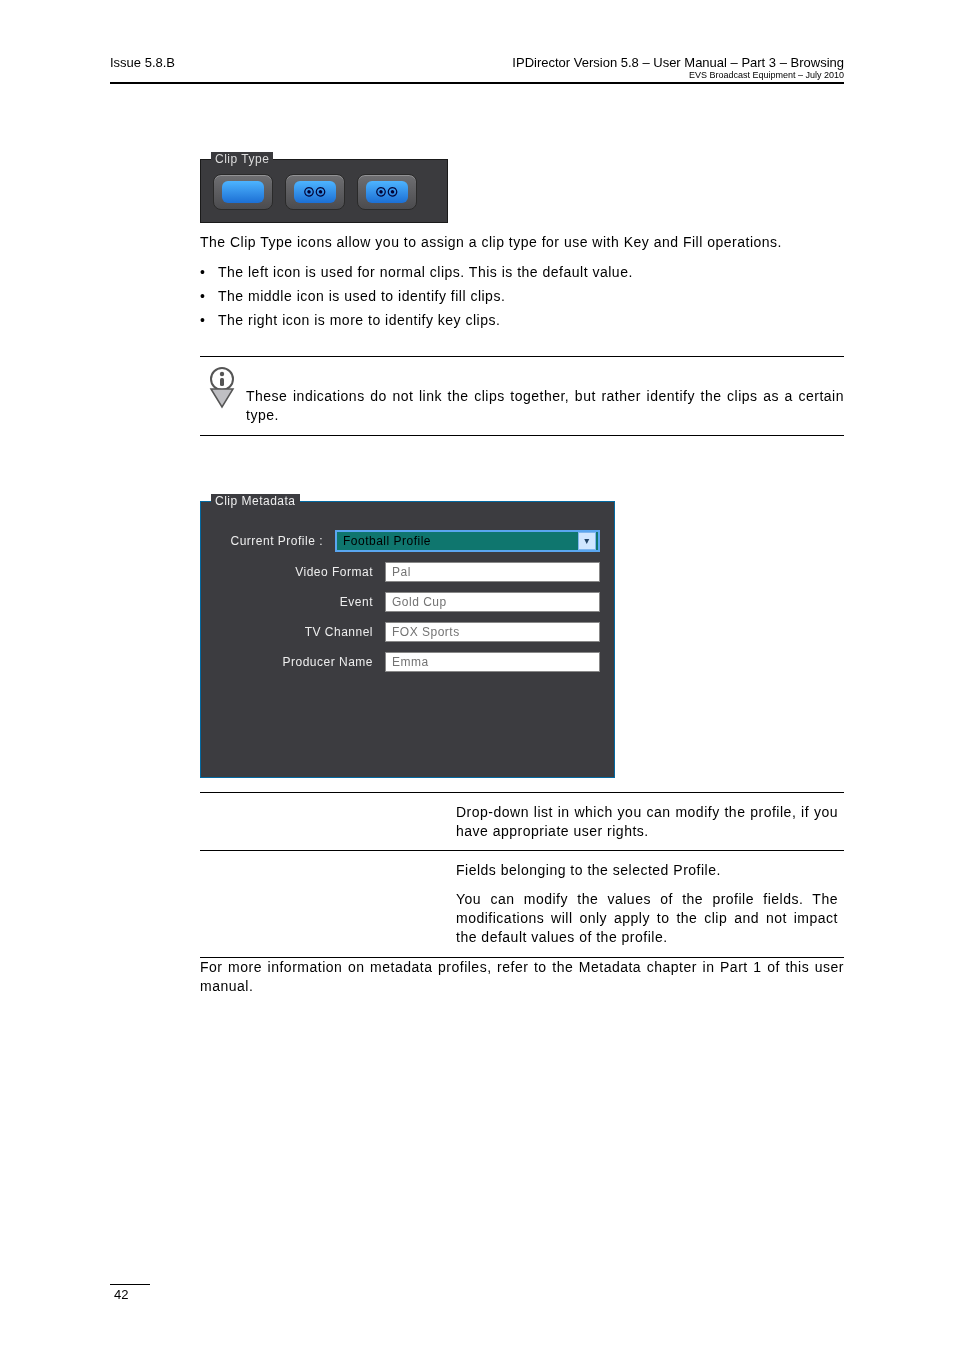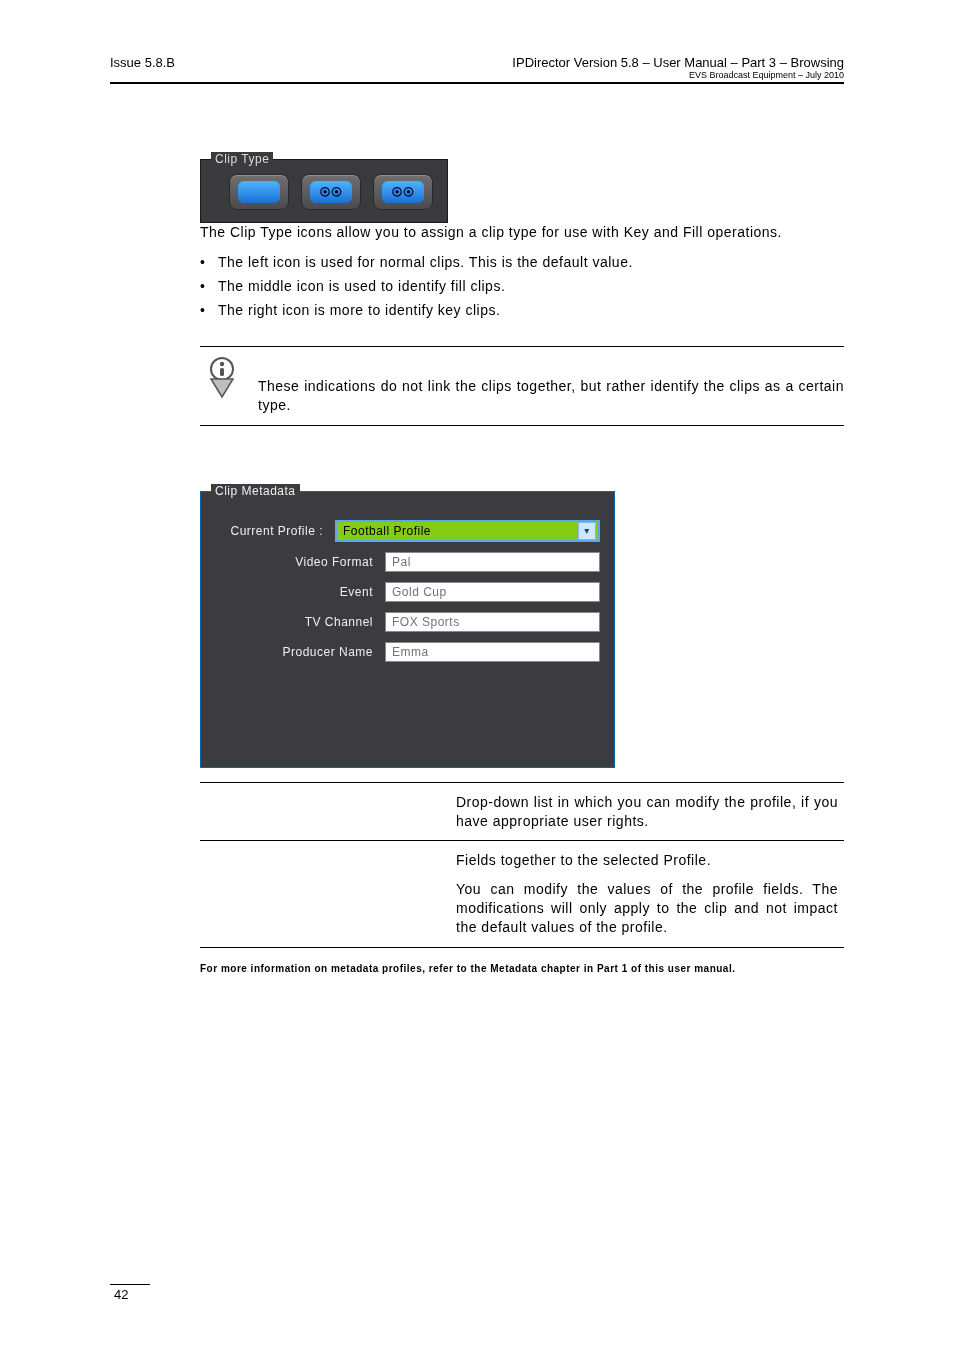--- a/index.html
+++ b/index.html
@@ -30,20 +30,21 @@
   .header-right .line2 { font-size: 9px; color: #000; }
   .content {
     margin-left: 90px;
     margin-top: 75px;
     font-size: 14px;
     letter-spacing: 0.5px;
     color: #000;
   }
   .content p.body {
     text-align: justify;
+    margin-top: 10px;
     line-height: 1.35;
   }
   .bullets {
     margin-top: 12px;
     padding-left: 0;
     list-style: none;
   }
   .bullets li {
     margin: 8px 0;
     padding-left: 18px;
@@ -55,35 +56,35 @@
     left: 0;
     top: 0;
   }
   .hr-full {
     border: none;
     border-top: 1.5px solid #000;
     margin: 28px 0 0 0;
   }
   .note-row {
     display: flex;
-    gap: 18px;
+    gap: 6px;
     align-items: flex-start;
     padding: 10px 0 10px 4px;
   }
   .note-text {
     font-size: 14px;
     letter-spacing: 0.5px;
     text-align: justify;
     line-height: 1.35;
     margin-top: 20px;
   }
   .clip-type-box {
     background: #3b3b3e;
     border: 1px solid #1a1a1a;
-    padding: 14px 12px 12px 28px;
+    padding: 14px 12px 12px 12px;
     width: 248px;
     position: relative;
   }
   .clip-type-caption {
     position: absolute;
     top: -8px;
     left: 10px;
     background: #3b3b3e;
     color: #ddd;
     font-size: 12px;
@@ -114,21 +115,21 @@
     top: -8px; left: 10px;
     background: #3c3c40;
     padding: 0 4px;
     color: #eee;
     font-size: 12px;
   }
   .meta-row { display:flex; align-items:center; margin: 10px 0; }
   .meta-label { width: 170px; text-align: right; padding-right: 12px; }
   .meta-label.short { width: 120px; }
   .meta-dropdown {
-    flex: 1; height: 22px; background:#84cc16; color:#000;
+    flex: 1; height: 22px; background:#0f766e; color:#000;
     border:2px solid #5aa6f0; display:flex; align-items:center;
     justify-content:space-between; padding:0 2px 0 6px; font-size:12px;
   }
   .meta-dropdown .arrow {
     width:18px;height:18px;background:#cfe6ff;border:1px solid #7fb6ef;
     display:flex;align-items:center;justify-content:center;font-size:10px;color:#246;
   }
   .meta-input {
     flex:1;height:20px;background:#fff;color:#737373;border:1px solid #888;
     padding:2px 6px;font-size:12px;
@@ -145,21 +146,21 @@
     vertical-align: top;
     padding: 10px 6px;
     text-align: justify;
     line-height: 1.35;
   }
   .fields-table tr.sep td {
     border-top: 1.5px solid #000;
   }
   .fields-table td.col1 { width: 250px; }
 
-  .closing { margin-top: 14px; font-size:10px; letter-spacing:0.5px; text-align: justify; line-height:1.35;font-weight:bold; }
+  .closing { margin-top: 0; font-size:14px; letter-spacing:0.5px; text-align: justify; line-height:1.35; }
 
   .pagenum {
     position: absolute;
     left: 110px;
     bottom: 48px;
     font-size: 13px;
     border-top: 1.5px solid #000;
     padding: 2px 22px 0 4px;
   }
 </style>
@@ -249,21 +250,21 @@
 
     <table class="fields-table">
       <tbody>
           <tr class="sep">
         <td class="col1"></td>
         <td>Drop-down list in which you can modify the profile, if you have appropriate user rights.</td>
       </tr>
       <tr class="sep">
         <td class="col1"></td>
         <td>
-          <div>Fields together to the selected Profile.</div>
+          <div>Fields belonging to the selected Profile.</div>
           <div style="margin-top:10px">You can modify the values of the profile fields. The modifications will only apply to the clip and not impact the default values of the profile.</div>
         </td>
       </tr>
       <tr class="sep">
             <td colspan="2" style="padding:0"></td>
           </tr>
     </tbody>
       </table>
 
     <p class="closing">For more information on metadata profiles, refer to the Metadata chapter in Part 1 of this user manual.</p>

